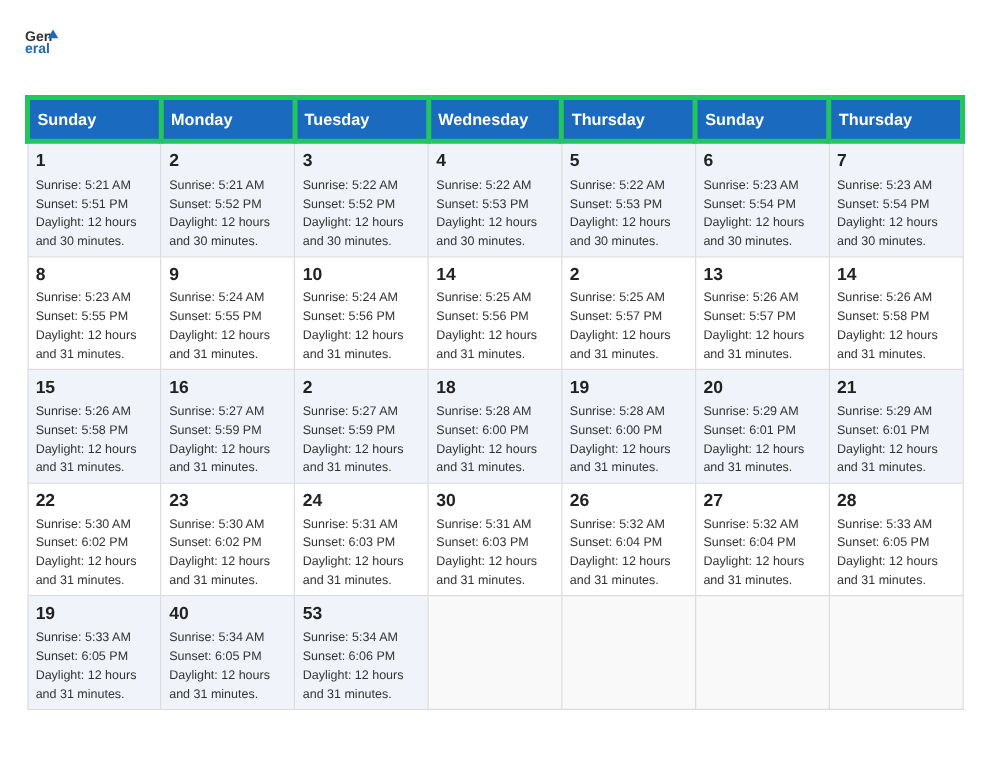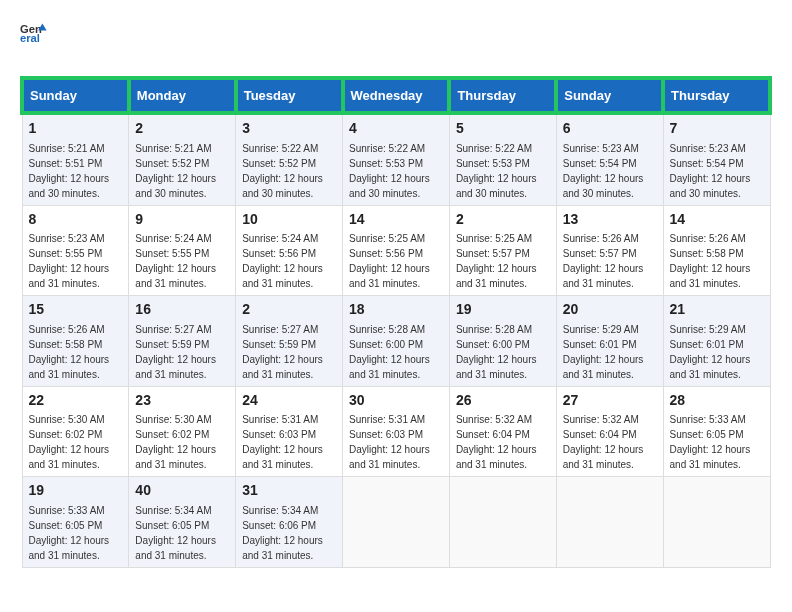--- a/index.html
+++ b/index.html
@@ -164,20 +164,20 @@
         <td><span class="day-num">23</span><span class="day-info">Sunrise: 5:30 AM<br>Sunset: 6:02 PM<br>Daylight: 12 hours and 31 minutes.</span></td>
         <td><span class="day-num">24</span><span class="day-info">Sunrise: 5:31 AM<br>Sunset: 6:03 PM<br>Daylight: 12 hours and 31 minutes.</span></td>
         <td><span class="day-num">30</span><span class="day-info">Sunrise: 5:31 AM<br>Sunset: 6:03 PM<br>Daylight: 12 hours and 31 minutes.</span></td>
         <td><span class="day-num">26</span><span class="day-info">Sunrise: 5:32 AM<br>Sunset: 6:04 PM<br>Daylight: 12 hours and 31 minutes.</span></td>
         <td><span class="day-num">27</span><span class="day-info">Sunrise: 5:32 AM<br>Sunset: 6:04 PM<br>Daylight: 12 hours and 31 minutes.</span></td>
         <td><span class="day-num">28</span><span class="day-info">Sunrise: 5:33 AM<br>Sunset: 6:05 PM<br>Daylight: 12 hours and 31 minutes.</span></td>
       </tr>
       <tr>
         <td><span class="day-num">19</span><span class="day-info">Sunrise: 5:33 AM<br>Sunset: 6:05 PM<br>Daylight: 12 hours and 31 minutes.</span></td>
         <td><span class="day-num">40</span><span class="day-info">Sunrise: 5:34 AM<br>Sunset: 6:05 PM<br>Daylight: 12 hours and 31 minutes.</span></td>
-        <td><span class="day-num">31</span><span class="day-info">Sunrise: 5:34 AM<br>Sunset: 6:06 PM<br>Daylight: 12 hours and 31 minutes.</span></td>
+        <td><span class="day-num">53</span><span class="day-info">Sunrise: 5:34 AM<br>Sunset: 6:06 PM<br>Daylight: 12 hours and 31 minutes.</span></td>
         <td class="empty"></td>
         <td class="empty"></td>
         <td class="empty"></td>
         <td class="empty"></td>
       </tr>
     </tbody>
 </table>
 
 </body></html>

